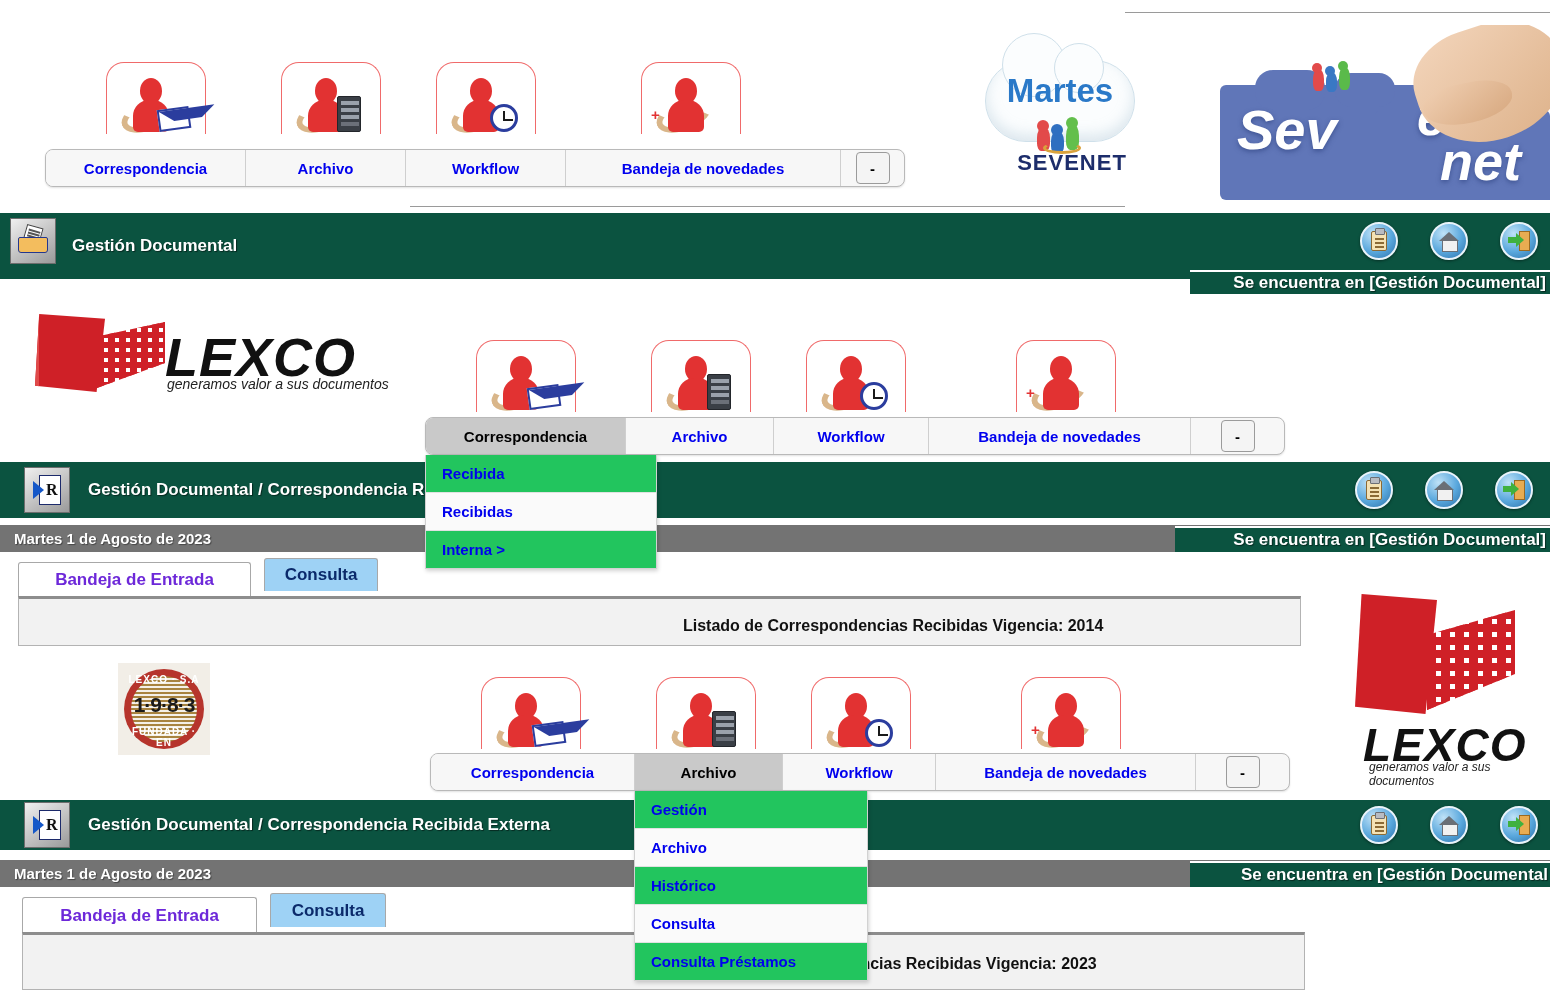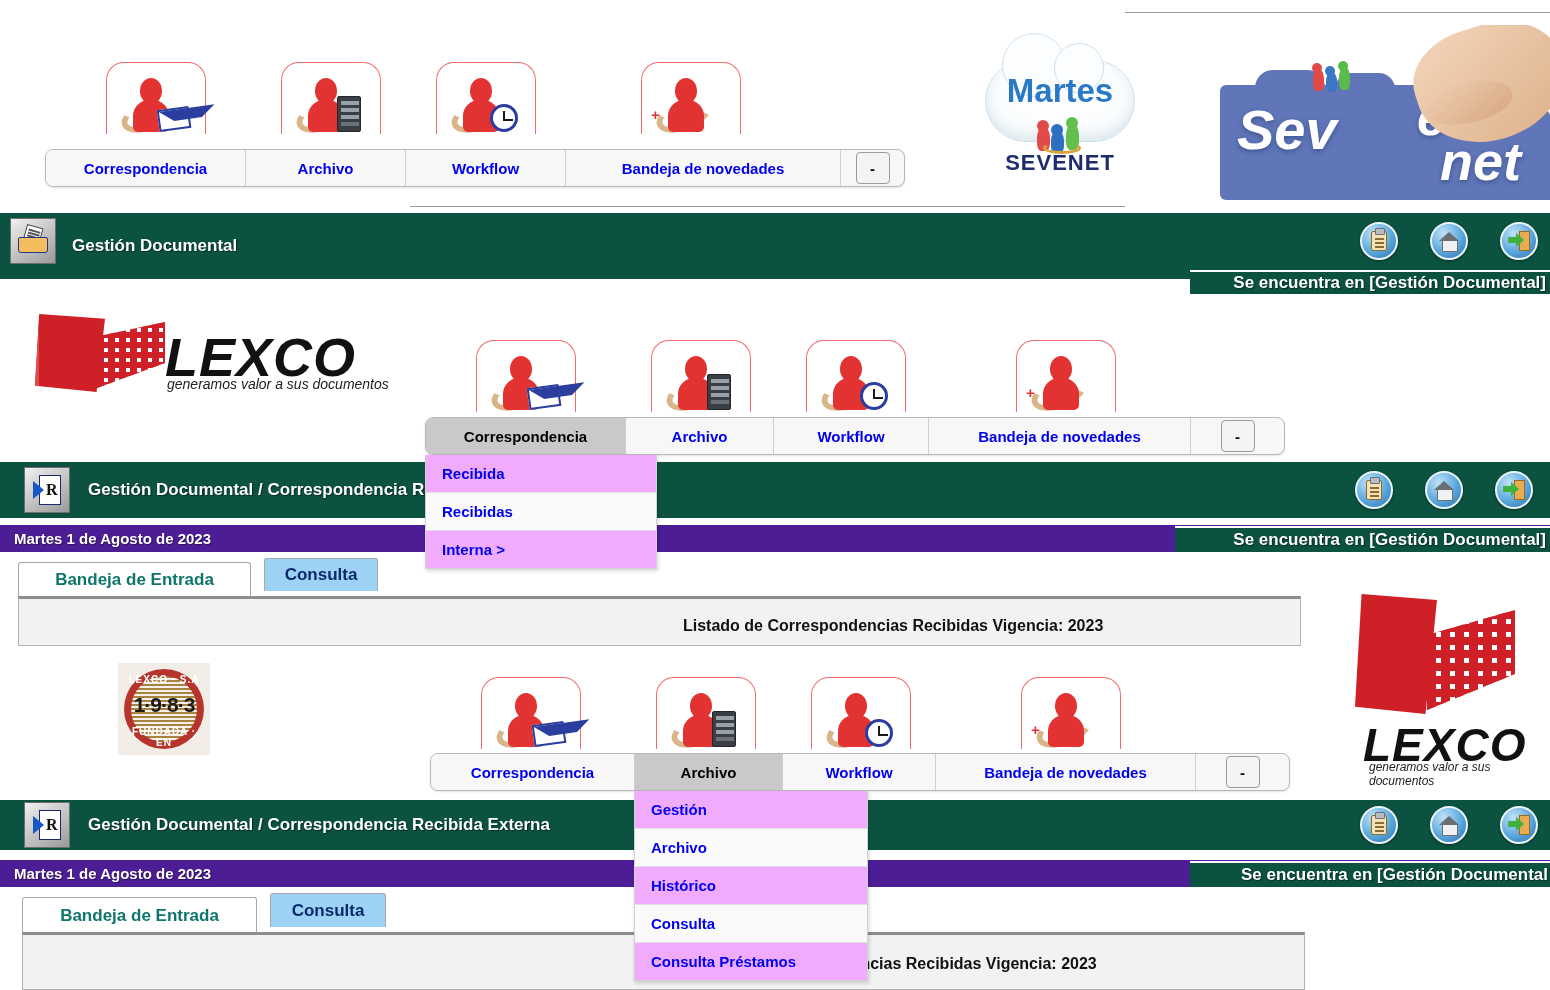--- a/index.html
+++ b/index.html
@@ -55,58 +55,58 @@
     border-top:none;
     box-shadow: 1px 2px 4px rgba(0,0,0,.18);
     z-index:40;
   }
   .ddrow {
     padding:10px 16px;
     color:#0000ee;
     font-weight:bold;
     font-size:15px;
     border-bottom:1px solid #e1e1e1;
-    background:#f0abfc;
+    background:#22c55e;
     white-space:nowrap;
   }
   .ddrow:nth-child(even){ background:#fafafa; }
   .ddrow:last-child{ border-bottom:none; }
 
   
   .greenbar {
     position:absolute;
     background:#0b5340;
     display:flex; align-items:center;
   }
   .greenbar .title {
     color:#ffffff; font-weight:bold; font-size:17px;
     text-shadow: 1px 1px 1px rgba(0,0,0,.5);
   }
   .datebar {
     position:absolute;
-    background:#4c1d95;
+    background:#737373;
     display:flex; align-items:center;
     color:#ffffff; font-weight:bold; font-size:15px;
     padding-left:14px;
     text-shadow: 1px 1px 1px rgba(0,0,0,.4);
   }
   .locbar {
     position:absolute;
     background:#0b5340;
     display:flex; align-items:center; justify-content:flex-end;
     color:#ffffff; font-weight:bold; font-size:17px;
     padding-right:4px;
     text-shadow: 1px 1px 1px rgba(0,0,0,.5);
     border-top:2px solid #ffffff;
     z-index:5;
   }
   .tab {
     position:absolute;
     display:flex; align-items:center; justify-content:center;
-    font-weight:bold; font-size:17px; color:#0f766e;
+    font-weight:bold; font-size:17px; color:#6d28d9;
     border:1px solid #a8a8a8;
     border-bottom:none;
     border-top-left-radius:3px; border-top-right-radius:3px;
   }
   .tab.inactive { background:#ffffff; }
   .tab.selected { background:#9ed2f5; color:#0b2a6b; }
 
   .panel {
     position:absolute;
     background:#f2f2f2;
@@ -206,21 +206,21 @@
   .cloudshape:after{
     content:""; position:absolute; left:68px; top:-18px; width:48px; height:48px;
     background:#fbfdfe; border:1px solid #cfe0ea; border-radius:50%;
   }
   .cloudtxt {
     position:absolute; left:12px; top:30px; width:126px; text-align:center;
     font-size:33px; font-weight:bold; color:#2a79c8; z-index:3;
     text-shadow:0 1px 0 #fff;
   }
   .sevtxt {
-    position:absolute; left:0; top:108px; width:150px; text-align:center;
+    position:absolute; left:12px; top:108px; width:150px; text-align:center;
     font-size:22px; font-weight:bold; color:#1d2d6b; letter-spacing:1px;
   }
   .ppl { position:absolute; z-index:3; }
   .ppl i { position:absolute; display:block; border-radius:50%; }
 
   
   .banner {
     position:absolute; overflow:hidden;
   }
   .bannerPuzzle{
@@ -503,21 +503,21 @@
           <div class="arr"></div>
         </div>
       </div>
   </div>
   <div class="datebar" style="left:0; top:525px; width:1550px; height:27px;">Martes 1 de Agosto de 2023</div>
   <div class="locbar" style="left:1175px; top:526px; width:375px; height:26px;">Se encuentra en [Gestión Documental]</div>
 
   <div class="tab inactive" style="left:18px; top:562px; width:233px; height:35px;">Bandeja de Entrada</div>
   <div class="tab selected" style="left:264px; top:558px; width:114px; height:33px;">Consulta</div>
   <div class="panel" style="left:18px; top:596px; width:1283px; height:50px;"></div>
-  <div class="panel-title" style="left:683px; top:617px;">Listado de Correspondencias Recibidas Vigencia: 2023</div>
+  <div class="panel-title" style="left:683px; top:617px;">Listado de Correspondencias Recibidas Vigencia: 2014</div>
 
   <div class="navbar" style="left:425px; top:417px; width:860px; height:38px; z-index:30;">
     <div class="navitem first active" style="width:200px;">Correspondencia</div>
     <div class="navitem" style="width:148px;">Archivo</div>
     <div class="navitem" style="width:155px;">Workflow</div>
     <div class="navitem" style="width:262px;">Bandeja de novedades</div>
     <div class="navminus" style="flex:1;">
       <div class="minusbtn">-</div>
     </div>
   </div>

